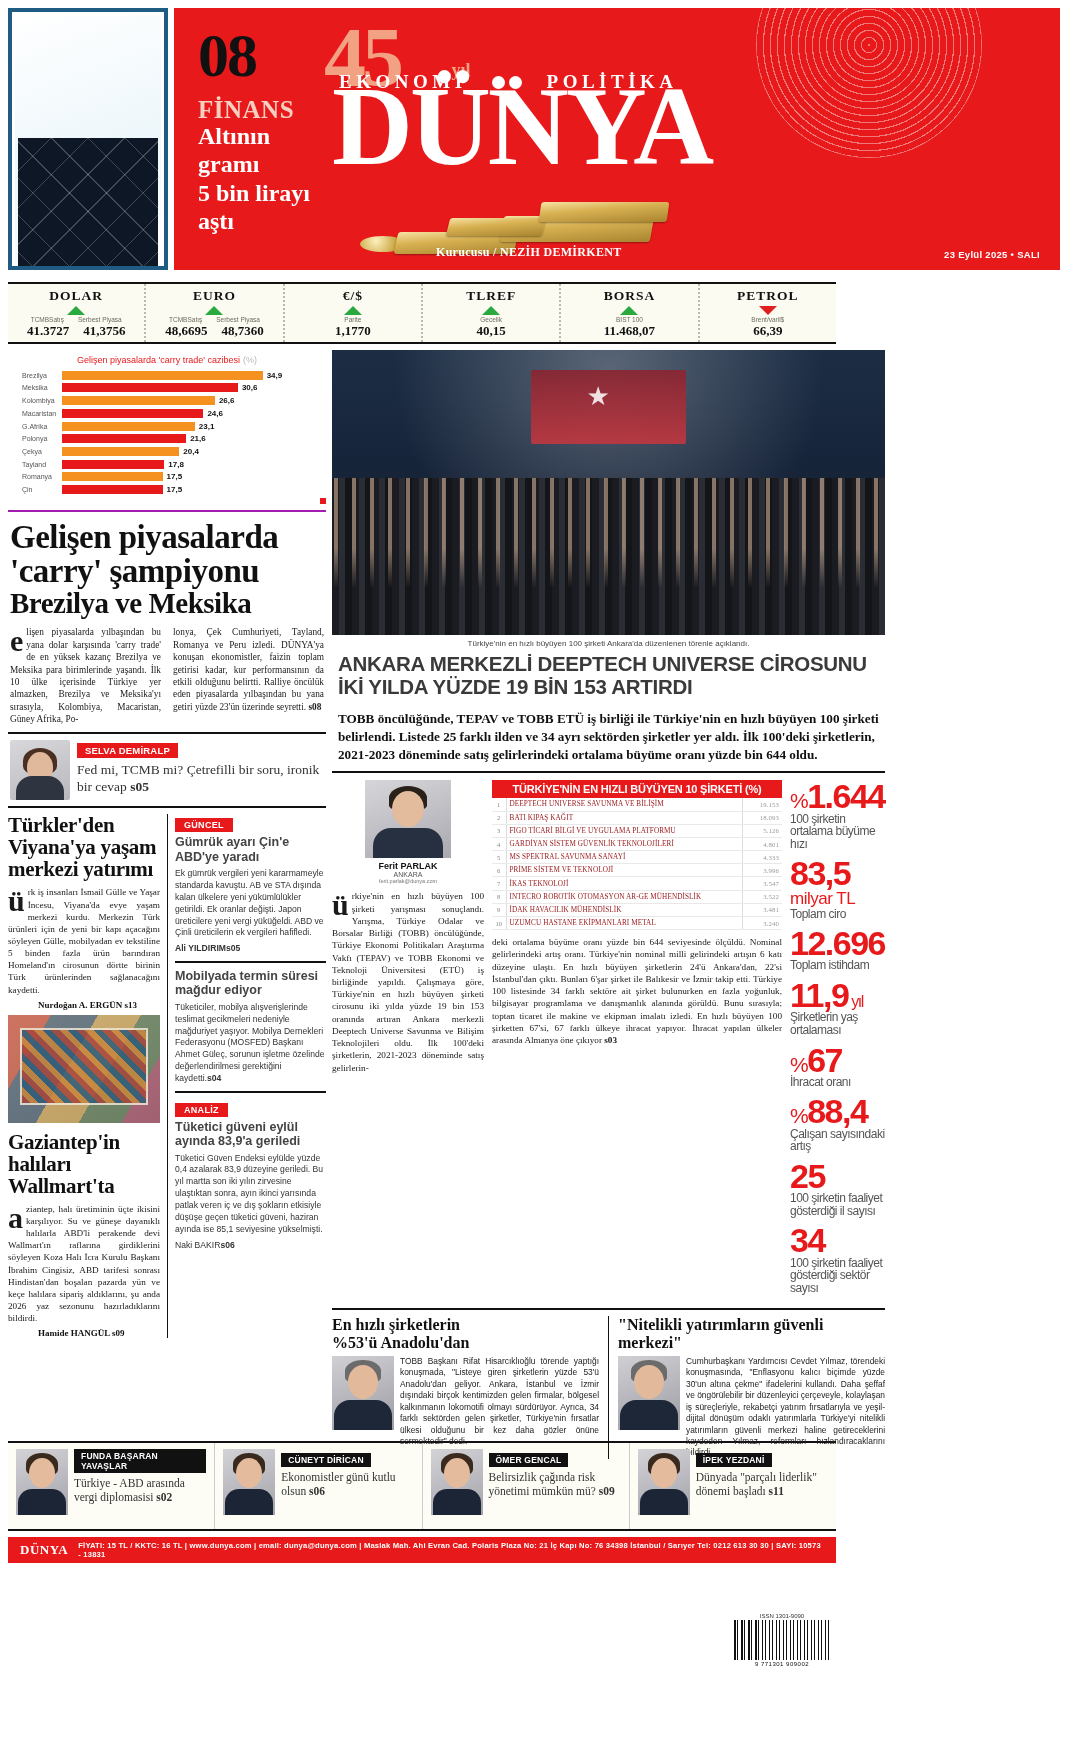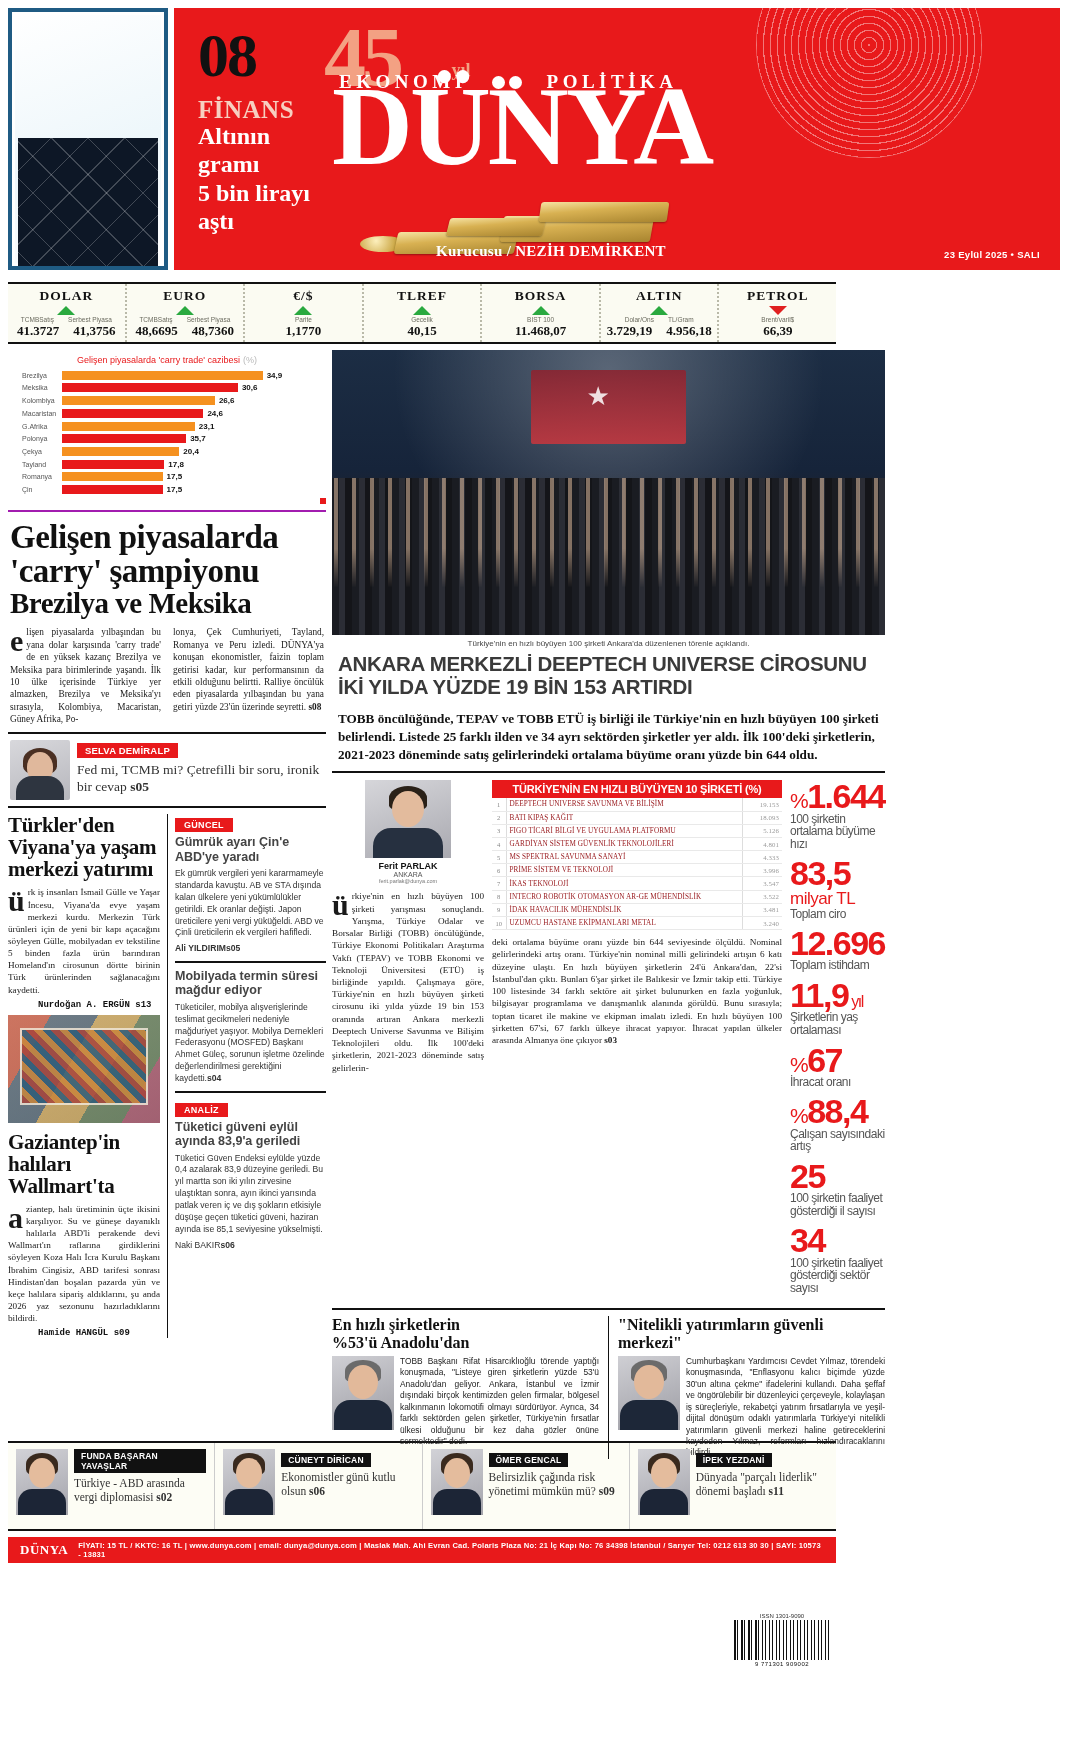--- a/index.html
+++ b/index.html
@@ -47,21 +47,21 @@
   .fortyfive{ position:absolute; left:150px; top:8px; font-family:"Liberation Serif",serif; font-weight:bold;
      font-size:84px; color:#f3a183; letter-spacing:-4px; line-height:1;}
   .yil{ position:absolute; left:273px; top:52px; font-family:"Liberation Serif",serif; font-weight:bold;
      font-size:18px; color:#f3a183;}
   .ekonomi{ position:absolute; left:165px; top:63px; font-family:"Liberation Serif",serif; font-weight:bold;
      font-size:19px; color:#fff; letter-spacing:4.5px; display:flex; align-items:center; gap:22px;}
   .dots{ display:inline-flex; gap:4px; margin:0 3px;}
   .dots i{ width:13px; height:13px; border-radius:50%; background:#fff; display:block;}
   .dunya{ position:absolute; left:158px; top:62px; font-family:"Liberation Serif",serif; font-weight:bold;
      font-size:112px; color:#fff; letter-spacing:-3px; line-height:1; }
-  .kurucusu{ position:absolute; left:262px; bottom:10px; font-family:"Liberation Serif",serif; font-size:15px; color:#fff; font-weight:bold; letter-spacing:.3px;}
+  .kurucusu{ position:absolute; left:262px; bottom:10px; font-family:"Liberation Serif",serif; font-size:12px; color:#fff; font-weight:bold; letter-spacing:.3px;}
   .datestr{ position:absolute; right:20px; bottom:10px; font-family:"Liberation Sans",sans-serif; font-size:9.5px; color:#fff; font-weight:bold; letter-spacing:.3px;}
   .gold{ position:absolute; left:178px; bottom:14px; width:320px; height:74px; }
   .bar{ position:absolute; background:linear-gradient(175deg,#f6e3a3 0%,#d8b152 40%,#a8842f 100%); border-radius:3px;
         box-shadow:0 1px 2px rgba(0,0,0,.35);}
   .coin{ position:absolute; border-radius:50%; background:radial-gradient(circle at 35% 30%,#fdf0bd,#c8a23d 65%,#8d6d22);}
 
   
   .rates{ display:flex; height:62px; margin:4px 8px 0 8px; background:#fbfbf2; border-top:2px solid #111; border-bottom:2px solid #111;}
   .rcell{ flex:1; display:flex; flex-direction:column; align-items:center; justify-content:center;
      border-right:2px dotted #b9b9a8; position:relative; padding:2px 0;}
@@ -108,21 +108,21 @@
   .author-right{ flex:1; }
   .author-name{ display:inline-block; background:#e8191b; color:#fff; font-family:"Liberation Sans",sans-serif;
      font-weight:bold; font-size:9.5px; padding:2px 8px; letter-spacing:.2px;text-align:right;}
   .author-text{ font-family:"Liberation Serif",serif; font-size:13.5px; line-height:1.2; color:#333; padding-top:4px;}
 
   .two-col{ display:flex; gap:7px; margin-top:6px;}
   .tc-left{ width:152px; flex:0 0 152px;}
   .tc-right{ flex:1; border-left:1px solid #111; padding-left:7px;}
   .story-h{ font-family:"Liberation Serif",serif; font-weight:bold; font-size:21px; line-height:1.05; color:#111; letter-spacing:-.3px;}
   .story-b{ font-family:"Liberation Serif",serif; font-size:9.2px; line-height:1.32; text-align:justify; margin-top:6px; color:#1a1a1a;}
-  .byline{ font-family:Liberation Mono, monospace; font-weight:bold; font-size:9px; margin-top:4px;padding-left:30px;}
+  .byline{ font-family:Liberation Serif, serif; font-weight:bold; font-size:9px; margin-top:4px;padding-left:30px;}
 
   .tag{ display:inline-block; background:#e8191b; color:#fff; font-family:"Liberation Sans",sans-serif;
       font-weight:bold; font-size:9px; padding:2px 9px; letter-spacing:.3px; margin-bottom:3px;}
   .sub-h{ font-family:"Liberation Sans",sans-serif; font-weight:bold; font-size:12.5px; line-height:1.15; color:#444;}
   .sub-b{ font-family:"Liberation Sans",sans-serif; font-size:8.6px; line-height:1.38; color:#333; margin-top:4px;}
   .hr2{ border-top:2px solid #111; margin:6px 0;}
 
   .photo-wall{ width:152px; height:108px; margin-top:5px; background:linear-gradient(150deg,#b9a18d,#8e7c6b);
      position:relative; overflow:hidden;}
   .photo-wall .mural{ position:absolute; inset:0; background:
@@ -325,32 +325,20 @@
         <div class="rname">BORSA</div>
         <div class="arrow-up"></div>
         <div class="subrow">
           <div class="sublab">BIST 100</div>
         </div>
         <div class="valrow">
           <div class="val">11.468,07</div>
         </div>
       </div>
       <div class="rcell">
-        <div class="rname">ALTIN</div>
-        <div class="arrow-up"></div>
-        <div class="subrow">
-          <div class="sublab">Dolar/Ons</div>
-          <div class="sublab">TL/Gram</div>
-        </div>
-        <div class="valrow">
-          <div class="val">3.729,19</div>
-          <div class="val">4.956,18</div>
-        </div>
-      </div>
-      <div class="rcell">
         <div class="rname">PETROL</div>
         <div class="arrow-dn"></div>
         <div class="subrow">
           <div class="sublab">Brent/varil$</div>
         </div>
         <div class="valrow">
           <div class="val">66,39</div>
         </div>
       </div>
     </div>
@@ -397,21 +385,21 @@
               <div class="chlab">G.Afrika</div>
               <div class="chbarwrap">
                 <div class="chbar" style="width:50.30372492836677%;background:#f59120"></div>
                 <div class="chval">23,1</div>
               </div>
             </div>
             <div class="chrow">
               <div class="chlab">Polonya</div>
               <div class="chbarwrap">
                 <div class="chbar" style="width:47.037249283667634%;background:#e8191b"></div>
-                <div class="chval">35,7</div>
+                <div class="chval">21,6</div>
               </div>
             </div>
             <div class="chrow">
               <div class="chlab">Çekya</div>
               <div class="chbarwrap">
                 <div class="chbar" style="width:44.4240687679083%;background:#f59120"></div>
                 <div class="chval">20,4</div>
               </div>
             </div>
             <div class="chrow">

